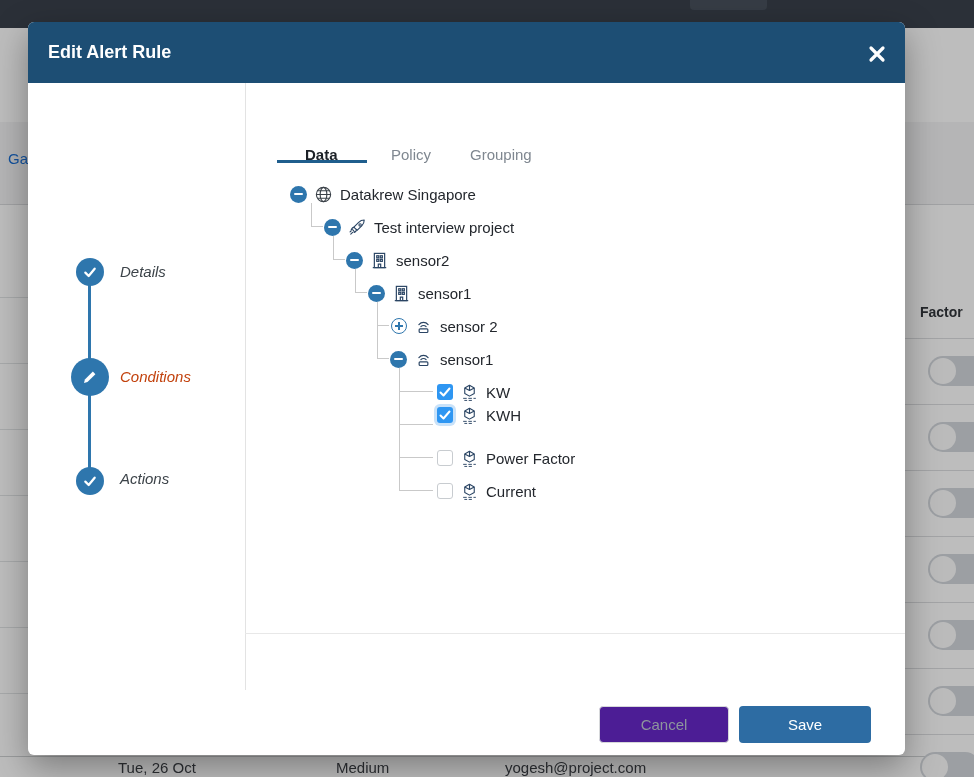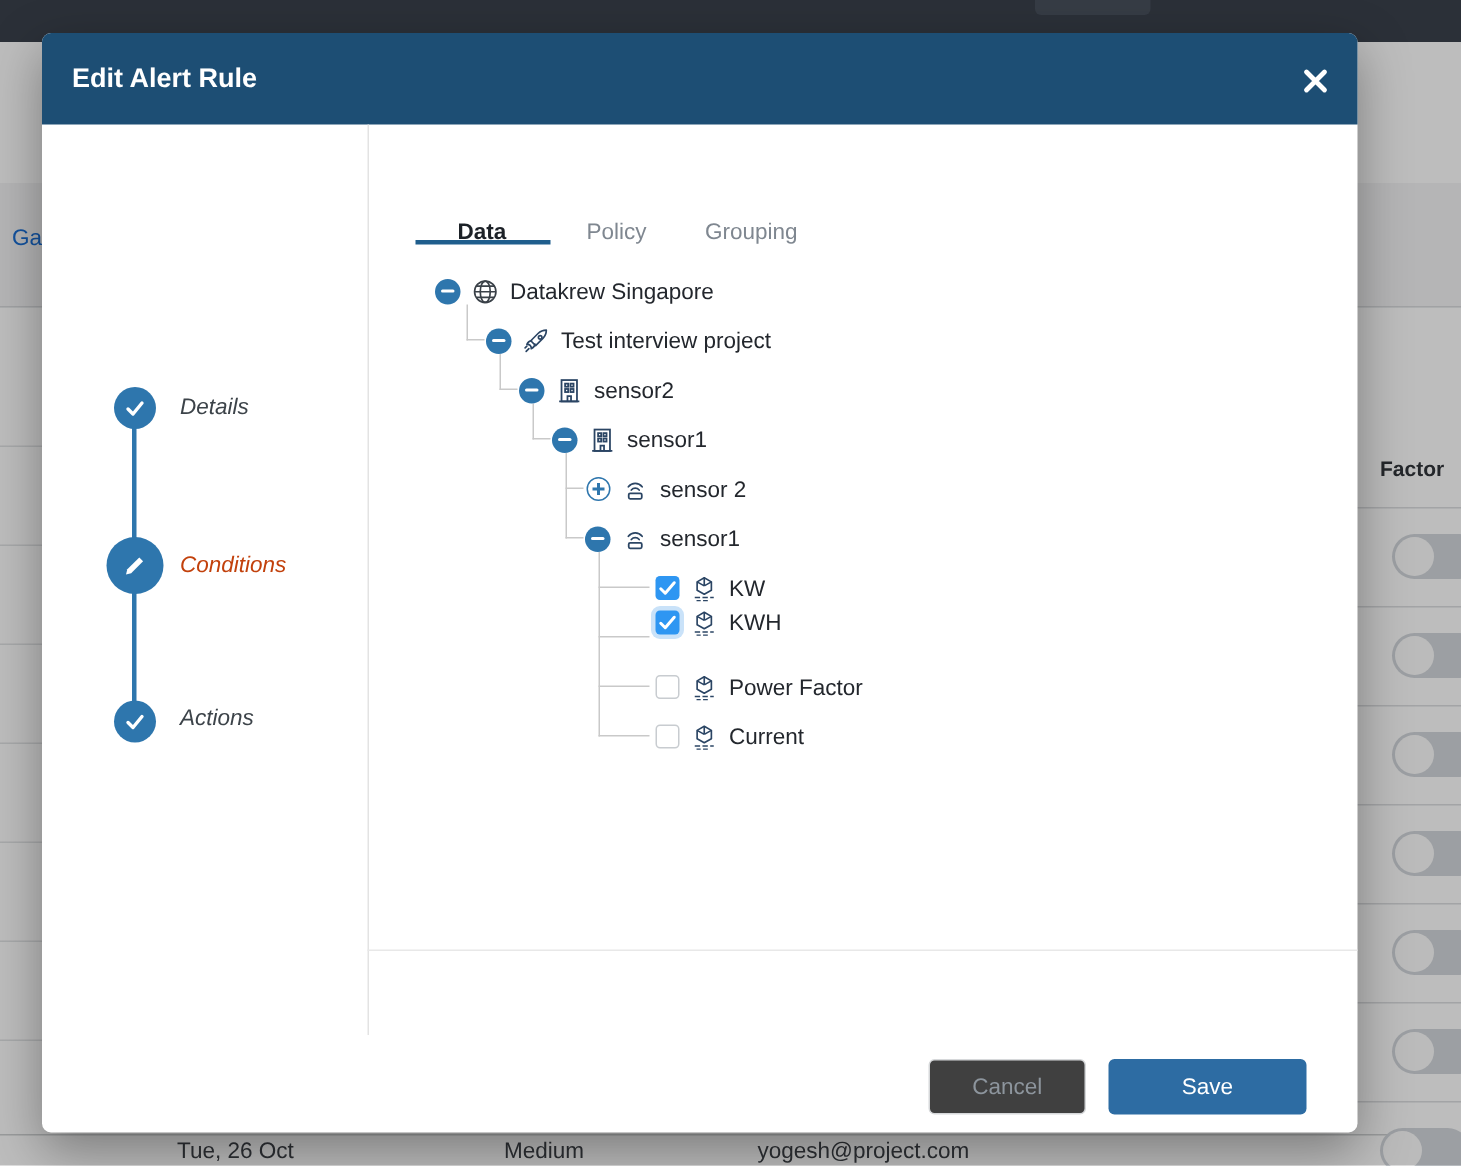--- a/index.html
+++ b/index.html
@@ -63,21 +63,21 @@
   .tgl-plus::before { content:""; position:absolute; left:5.5px; top:2.5px; width:2px; height:8px; background:#2e76ad; }
   .cbx { width:16px; height:16px; border-radius:3px; flex:none; position:relative; cursor:pointer; }
   .cbx.on { background:#2e96f2; }
   .cbx.off { background:#fff; border:1px solid #c8ccd0; }
   .cbx.focused { box-shadow:0 0 0 3px #c9e2f9; }
   .node-icon { width:19px; height:19px; flex:none; display:flex; align-items:center; }
 
   
   .content-divider { left:217px; top:611px; width:660px; height:1px; background:#e8e8e8; }
   .btn { position:absolute; top:684px; height:37px; border-radius:4px; font-size:15px; display:flex; align-items:center; justify-content:center; cursor:pointer; }
-  .btn-cancel { left:591px; width:105px; background:#404040; border:1px solid #d6d8da; color:#8d959d; }
+  .btn-cancel { left:571px; width:130px; background:#4c1d95; border:1px solid #d6d8da; color:#8d959d; }
   .btn-save { left:711px; width:132px; background:#2d6ca3; color:#fff; }
 </style>
 </head>
 <body>
 
 <div id="bg">
   <div class="abs navbar"></div>
   <div class="abs navtab"></div>
   <div class="abs toolbar-band"></div>
   <div class="abs gateway-link">Ga</div>

